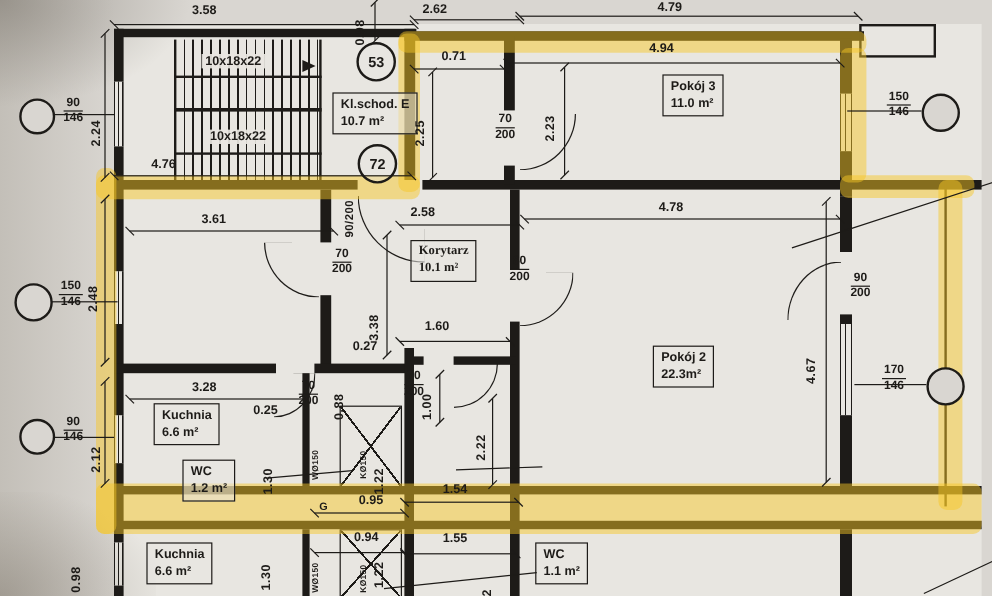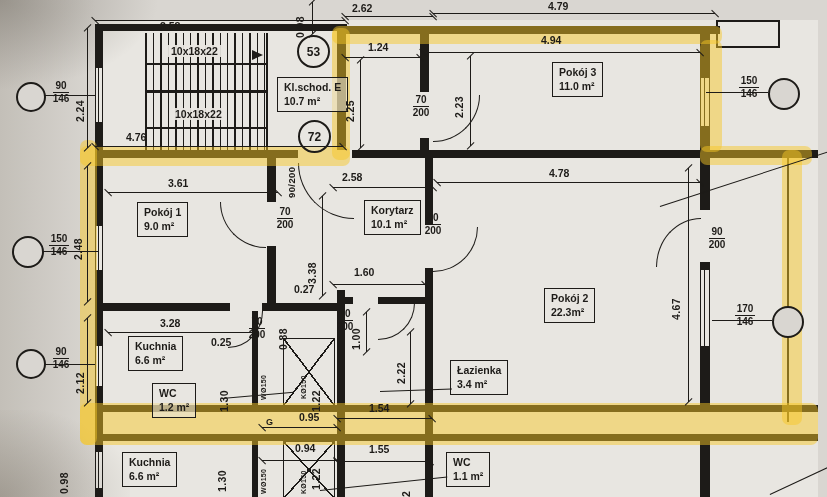--- a/index.html
+++ b/index.html
@@ -144,43 +144,35 @@
   <div class="hl" style="left:80px;top:403px;width:738px;height:42px;"></div>
 
   <div class="room" style="left:277px;top:77px;">
     <span>Kl.schod. E</span><br>
     <span>10.7 m²</span>
   </div>
   <div class="room" style="left:552px;top:62px;">
     <span>Pokój 3</span><br>
     <span>11.0 m²</span>
   </div>
-  <div class="room" style="left:137px;top:202px;">
-    <span>Pokój 1</span><br>
-    <span>9.0 m²</span>
-  </div>
-  <div class="room" style="left:364px;top:200px;">
+  <div class="room" style="left:342px;top:200px;font-family:Liberation Serif, serif;">
     <span>Korytarz</span><br>
     <span>10.1 m²</span>
   </div>
   <div class="room" style="left:544px;top:288px;">
     <span>Pokój 2</span><br>
     <span>22.3m²</span>
   </div>
   <div class="room" style="left:128px;top:336px;">
     <span>Kuchnia</span><br>
     <span>6.6 m²</span>
   </div>
   <div class="room" style="left:152px;top:383px;">
     <span>WC</span><br>
     <span>1.2 m²</span>
-  </div>
-  <div class="room" style="left:450px;top:360px;">
-    <span>Łazienka</span><br>
-    <span>3.4 m²</span>
   </div>
   <div class="room" style="left:122px;top:452px;">
     <span>Kuchnia</span><br>
     <span>6.6 m²</span>
   </div>
   <div class="room" style="left:446px;top:452px;">
     <span>WC</span><br>
     <span>1.1 m²</span>
   </div>
 
@@ -267,24 +259,24 @@
   <div class="dlv" style="left:87px;top:166px;height:136px;"></div>
   <div class="dlv" style="left:87px;top:318px;height:85px;"></div>
   <div class="dlv" style="left:312px;top:2px;height:32px;"></div>
   <div class="dlv" style="left:360px;top:60px;height:88px;"></div>
   <div class="dlv" style="left:470px;top:56px;height:90px;"></div>
   <div class="dlv" style="left:322px;top:196px;height:100px;"></div>
   <div class="dlv" style="left:688px;top:168px;height:234px;"></div>
   <div class="dlv" style="left:366px;top:312px;height:40px;"></div>
   <div class="dlv" style="left:410px;top:332px;height:72px;"></div>
 
-  <div class="lbl" style="left:160px;top:20px;">3.58</div>
+  <div class="lbl" style="left:160px;top:3px;">3.58</div>
   <div class="lbl" style="left:352px;top:2px;">2.62</div>
   <div class="lbl" style="left:548px;top:0px;">4.79</div>
-  <div class="lbl" style="left:368px;top:41px;">1.24</div>
+  <div class="lbl" style="left:368px;top:41px;">0.71</div>
   <div class="lbl" style="left:541px;top:34px;">4.94</div>
   <div class="lbl" style="left:126px;top:131px;">4.76</div>
   <div class="lbl" style="left:168px;top:177px;">3.61</div>
   <div class="lbl" style="left:342px;top:171px;">2.58</div>
   <div class="lbl" style="left:549px;top:167px;">4.78</div>
   <div class="lbl" style="left:354px;top:266px;">1.60</div>
   <div class="lbl" style="left:294px;top:283px;">0.27</div>
   <div class="lbl" style="left:160px;top:317px;">3.28</div>
   <div class="lbl" style="left:211px;top:336px;">0.25</div>
   <div class="lbl" style="left:369px;top:402px;">1.54</div>

